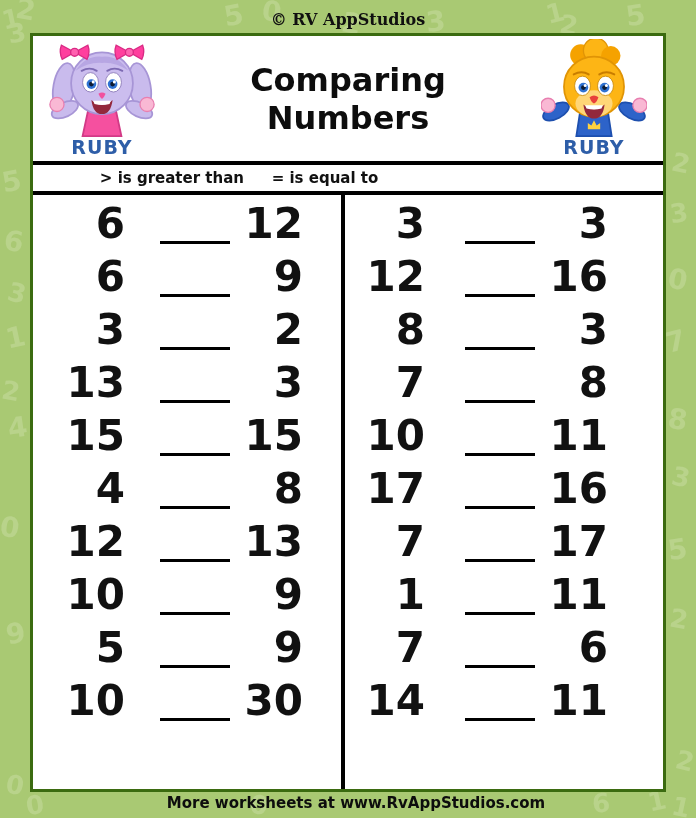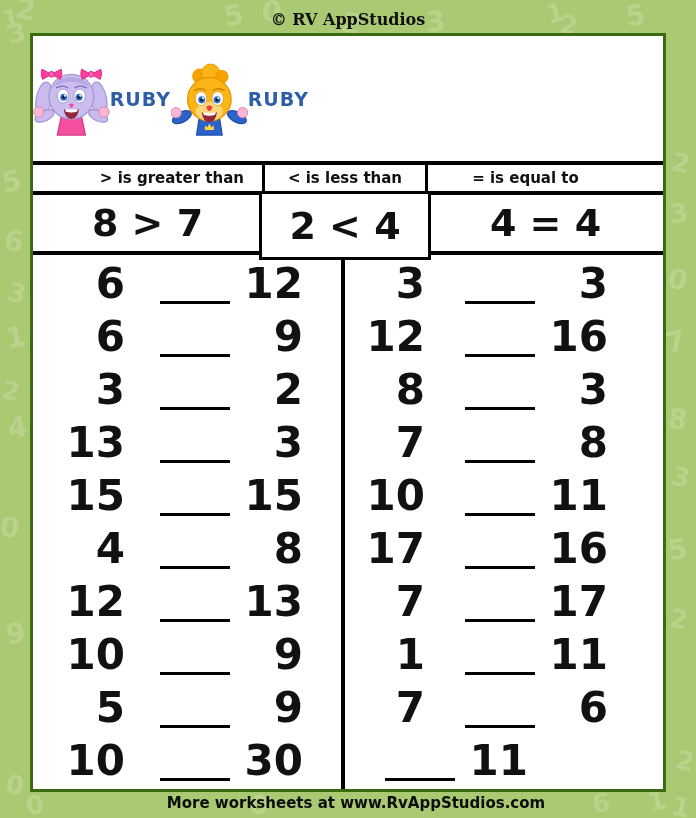--- a/index.html
+++ b/index.html
@@ -25,21 +25,21 @@
     display:flex;flex-direction:column;z-index:2;
   }
   
   .header{
     height:129px;flex:0 0 129px;box-sizing:border-box;
     border-bottom:4px solid #000;
     display:flex;align-items:center;
   }
   .char-box{
     width:138px;flex:0 0 138px;height:100%;
-    display:flex;align-items:center;justify-content:flex-start;
+    display:flex;flex-direction:column;align-items:center;justify-content:flex-start;
     padding-top:3px;box-sizing:border-box;
   }
   .char-box svg{display:block;}
   .char-name{
     font-size:19px;font-weight:900;color:#2e5ea8;letter-spacing:1px;
     margin-top:-2px;
     text-shadow:-1px -1px 0 #fff,1px -1px 0 #fff,-1px 1px 0 #fff,1px 1px 0 #fff,0 2px 0 #fff;
   }
   .title{
     flex:1;text-align:center;font-size:32px;font-weight:bold;color:#0d0d0d;
@@ -170,20 +170,21 @@
             <circle cx="72" cy="51" r="2.7" fill="#0c1b33"></circle>
           <circle cx="50" cy="48.5" r="1.7" fill="#fff"></circle>
             <circle cx="74" cy="48.5" r="1.7" fill="#fff"></circle>
           <path d="M56 62 Q60 59 64 62 Q62 67 60 68 Q58 67 56 62 Z" fill="#f1509e"></path>
           <path d="M48 69 Q60 80 72 69 Q70 85 60 85 Q50 85 48 69 Z" fill="#93283c"></path>
           <path d="M50 70 L70 70 L68.5 73.5 Q60 76 51.5 73.5 Z" fill="#fff"></path>
         </svg>
         <div class="char-name">RUBY</div>
       </div>
 
+      <div class="title">Comparing Numbers</div>
 
       <div class="char-box">
         <svg viewBox="0 0 120 112" width="106" height="99">
           <circle cx="45" cy="18" r="12" fill="#f5a200"></circle>
           <circle cx="62" cy="13" r="14" fill="#fdb515" stroke="#e09405" stroke-width="1.5"></circle>
           <circle cx="79" cy="19" r="11" fill="#f5a200"></circle>
           <ellipse cx="17" cy="82" rx="16" ry="8" fill="#2d63c9" stroke="#1d4fae" stroke-width="2" transform="rotate(-28 17 82)"></ellipse>
           <ellipse cx="103" cy="82" rx="16" ry="8" fill="#2d63c9" stroke="#1d4fae" stroke-width="2" transform="rotate(28 103 82)"></ellipse>
           <circle cx="8" cy="75" r="8" fill="#f9b8d4" stroke="#e87fb0" stroke-width="1.5"></circle>
           <circle cx="112" cy="75" r="8" fill="#f9b8d4" stroke="#e87fb0" stroke-width="1.5"></circle>
@@ -205,30 +206,23 @@
           <path d="M48 74 Q60 85 72 74 Q70 90 60 90 Q50 90 48 74 Z" fill="#93283c"></path>
           <path d="M50 75 L70 75 L68.5 78.5 Q60 81 51.5 78.5 Z" fill="#fff"></path>
         </svg>
         <div class="char-name">RUBY</div>
       </div>
 
     </div>
 
     <div class="legend-row">
       <div class="lcell c1">&gt; is greater than</div>
-      <div class="lcell c2">&lt; is less than</div>
       <div class="lcell c3">= is equal to</div>
     </div>
 
-    <div class="example-row">
-      <div class="ecell">8 &gt; 7</div>
-      <div class="ecell"></div>
-      <div class="ecell">4 = 4</div>
-      <div class="mid-box">2 &lt; 4</div>
-    </div>
 
     <div class="problems">
       <div class="half half-l">
           <div class="prob-row">
             <span class="pnum n1">6</span>
             <span class="pblank"></span>
             <span class="pnum n2">12</span>
           </div>
           <div class="prob-row">
             <span class="pnum n1">6</span>
@@ -316,20 +310,21 @@
             <span class="pnum n1">1</span>
             <span class="pblank"></span>
             <span class="pnum n2">11</span>
           </div>
           <div class="prob-row">
             <span class="pnum n1">7</span>
             <span class="pblank"></span>
             <span class="pnum n2">6</span>
           </div>
           <div class="prob-row">
+            <span class="pnum n1">14</span>
             <span class="pblank"></span>
             <span class="pnum n2">11</span>
           </div>
         </div>
     </div>
 
   </div>
 
   <div class="footer">More worksheets at www.RvAppStudios.com</div>
 

